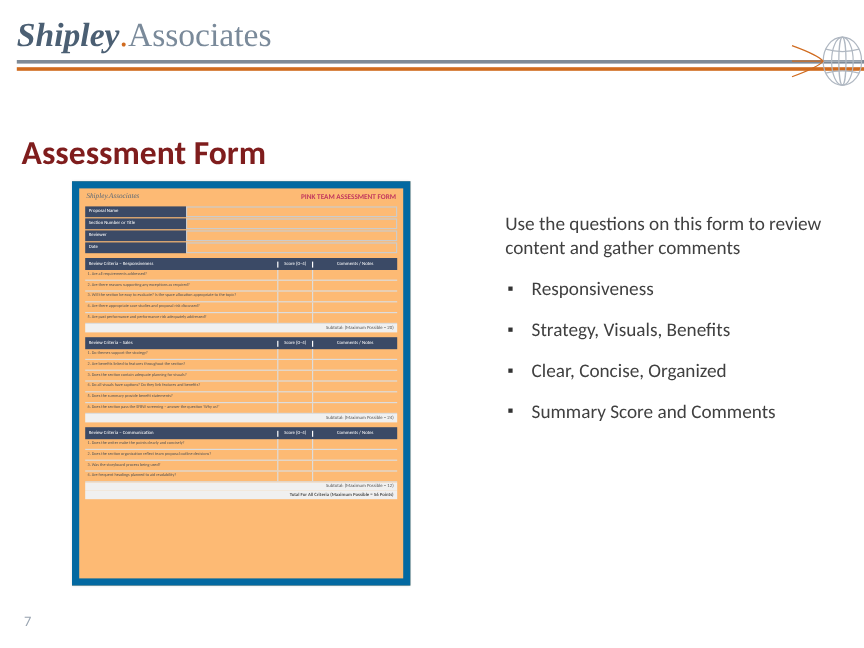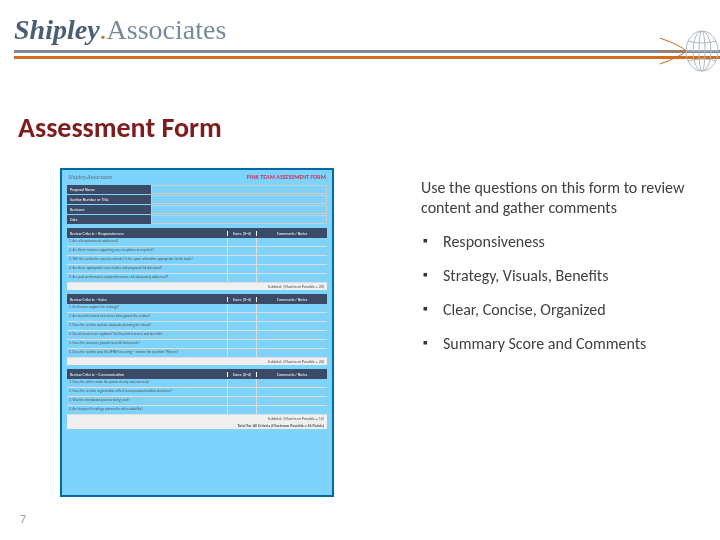--- a/index.html
+++ b/index.html
@@ -60,25 +60,25 @@
     position: absolute;
     left: 18px;
     top: 110px;
     font-size: 28px;
     font-weight: 700;
     color: #7f1d1d;
   }
   .form-thumb {
     position: absolute;
     left: 60px;
-    top: 168px;
+    top: 151px;
     width: 270px;
     height: 325px;
-    border: 2px solid #0369a1;
-    background: #7dd3fc;
+    border: 6px solid #0369a1;
+    background: #fdba74;
     box-shadow: 0 0 2px rgba(0,0,0,0.1);
   }
   .ft-head {
     display: flex;
     justify-content: space-between;
     align-items: center;
     padding: 3px 6px 2px;
     font-size: 6px;
   }
   .ft-logo { color:#5a6877; font-style: italic; font-family: "Times New Roman", serif; }

